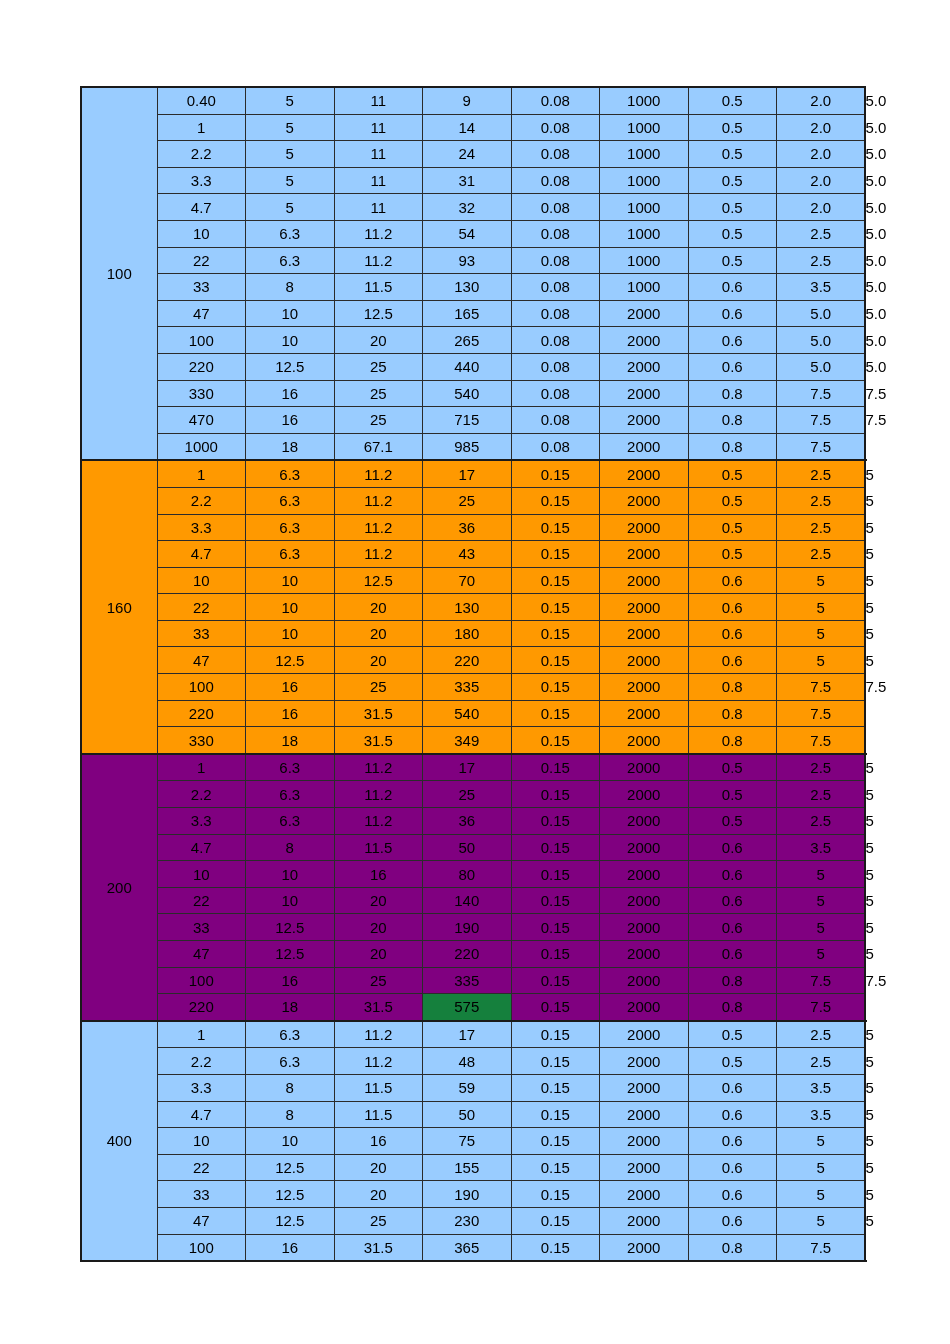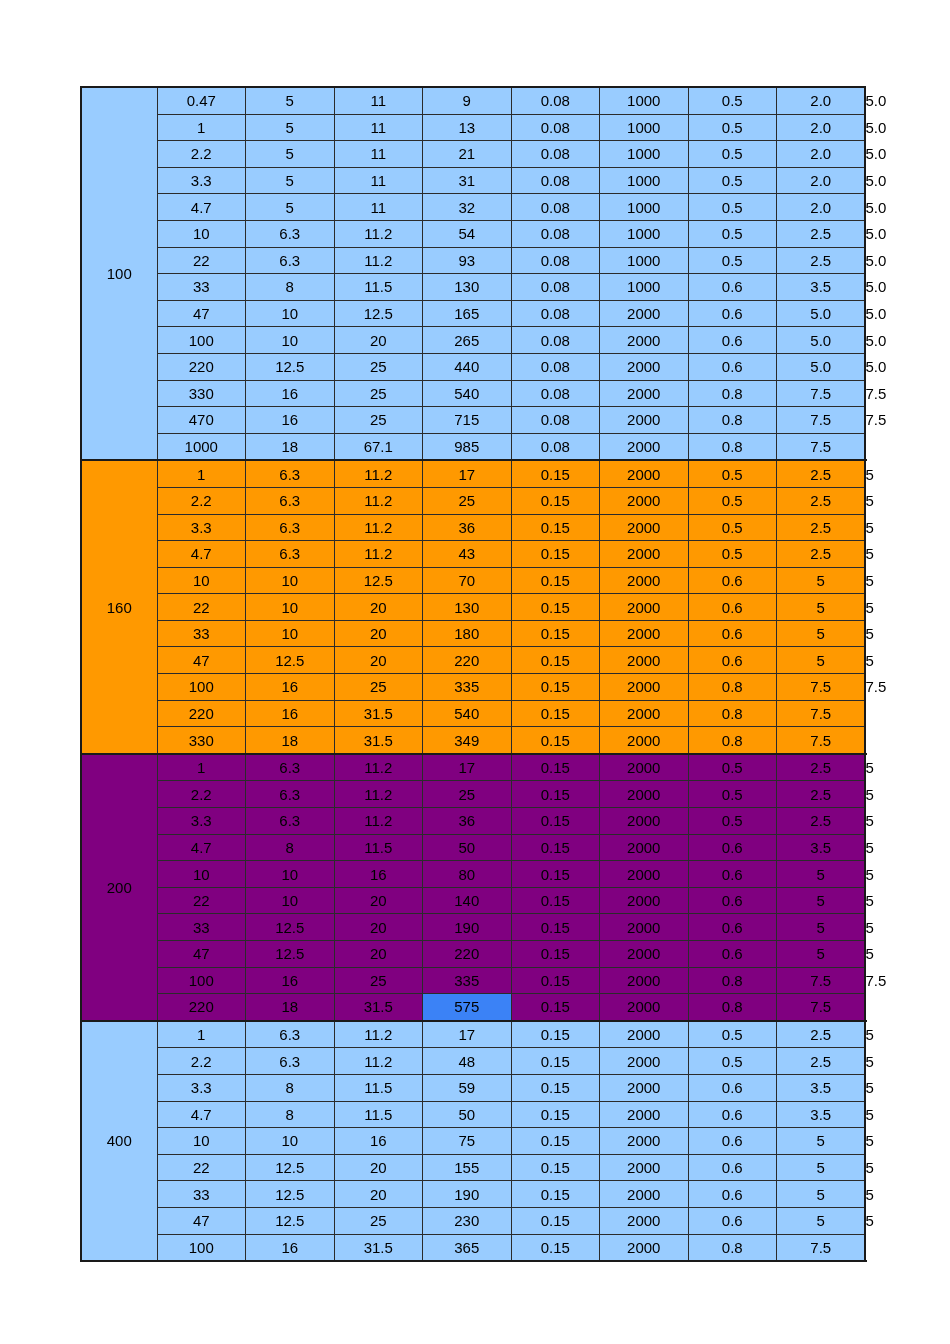--- a/index.html
+++ b/index.html
@@ -77,46 +77,46 @@
         <col class="c-data">
         <col class="c-data">
       <col class="c-data">
         <col class="c-data">
         <col class="c-data">
         <col class="c-data">
     </colgroup>
     <tbody id="table-body">
         <tr class="sec-row" style="background: rgb(153, 204, 255);">
           <td class="group-label" rowspan="14" style="background: rgb(153, 204, 255); border-bottom: 2px solid rgb(26, 26, 26);">100</td>
-          <td class="vsep-left" style="background: rgb(153, 204, 255);">0.47</td>
+          <td class="vsep-left" style="background: rgb(153, 204, 255);">0.40</td>
           <td style="background: rgb(153, 204, 255);">5</td>
           <td style="background: rgb(153, 204, 255);">11</td>
           <td class="vsep-right" style="background: rgb(153, 204, 255);">9</td>
           <td style="background: rgb(153, 204, 255);">0.08</td>
           <td class="vsep-right" style="background: rgb(153, 204, 255);">1000</td>
           <td style="background: rgb(153, 204, 255);">0.5</td>
           <td class="vsep-right" style="background: rgb(153, 204, 255);">2.0</td>
           <td class="vsep-right" style="background: rgb(153, 204, 255);">5.0</td>
         </tr>
         <tr class="sec-row" style="background: rgb(153, 204, 255);">
           <td class="vsep-left" style="background: rgb(153, 204, 255);">1</td>
           <td style="background: rgb(153, 204, 255);">5</td>
           <td style="background: rgb(153, 204, 255);">11</td>
-          <td class="vsep-right" style="background: rgb(153, 204, 255);">13</td>
+          <td class="vsep-right" style="background: rgb(153, 204, 255);">14</td>
           <td style="background: rgb(153, 204, 255);">0.08</td>
           <td class="vsep-right" style="background: rgb(153, 204, 255);">1000</td>
           <td style="background: rgb(153, 204, 255);">0.5</td>
           <td class="vsep-right" style="background: rgb(153, 204, 255);">2.0</td>
           <td class="vsep-right" style="background: rgb(153, 204, 255);">5.0</td>
         </tr>
         <tr class="sec-row" style="background: rgb(153, 204, 255);">
           <td class="vsep-left" style="background: rgb(153, 204, 255);">2.2</td>
           <td style="background: rgb(153, 204, 255);">5</td>
           <td style="background: rgb(153, 204, 255);">11</td>
-          <td class="vsep-right" style="background: rgb(153, 204, 255);">21</td>
+          <td class="vsep-right" style="background: rgb(153, 204, 255);">24</td>
           <td style="background: rgb(153, 204, 255);">0.08</td>
           <td class="vsep-right" style="background: rgb(153, 204, 255);">1000</td>
           <td style="background: rgb(153, 204, 255);">0.5</td>
           <td class="vsep-right" style="background: rgb(153, 204, 255);">2.0</td>
           <td class="vsep-right" style="background: rgb(153, 204, 255);">5.0</td>
         </tr>
         <tr class="sec-row" style="background: rgb(153, 204, 255);">
           <td class="vsep-left" style="background: rgb(153, 204, 255);">3.3</td>
           <td style="background: rgb(153, 204, 255);">5</td>
           <td style="background: rgb(153, 204, 255);">11</td>
@@ -456,21 +456,21 @@
           <td style="background: rgb(128, 0, 128);">0.15</td>
           <td class="vsep-right" style="background: rgb(128, 0, 128);">2000</td>
           <td style="background: rgb(128, 0, 128);">0.8</td>
           <td class="vsep-right" style="background: rgb(128, 0, 128);">7.5</td>
           <td class="vsep-right" style="background: rgb(128, 0, 128);">7.5</td>
         </tr>
         <tr class="sec-row section-end" style="background: rgb(128, 0, 128);">
           <td class="vsep-left" style="background: rgb(128, 0, 128);">220</td>
           <td style="background: rgb(128, 0, 128);">18</td>
           <td style="background: rgb(128, 0, 128);">31.5</td>
-          <td class="vsep-right" style="background: #3b82f6;">575</td>
+          <td class="vsep-right" style="background: #15803d;">575</td>
           <td style="background: rgb(128, 0, 128);">0.15</td>
           <td class="vsep-right" style="background: rgb(128, 0, 128);">2000</td>
           <td style="background: rgb(128, 0, 128);">0.8</td>
           <td class="vsep-right" style="background: rgb(128, 0, 128);">7.5</td>
           <td class="vsep-right" style="background: rgb(128, 0, 128);"></td>
         </tr>
         <tr class="sec-row" style="background: rgb(153, 204, 255);">
           <td class="group-label" rowspan="9" style="background: rgb(153, 204, 255); border-bottom: 2px solid rgb(26, 26, 26);">400</td>
           <td class="vsep-left" style="background: rgb(153, 204, 255);">1</td>
           <td style="background: rgb(153, 204, 255);">6.3</td>

